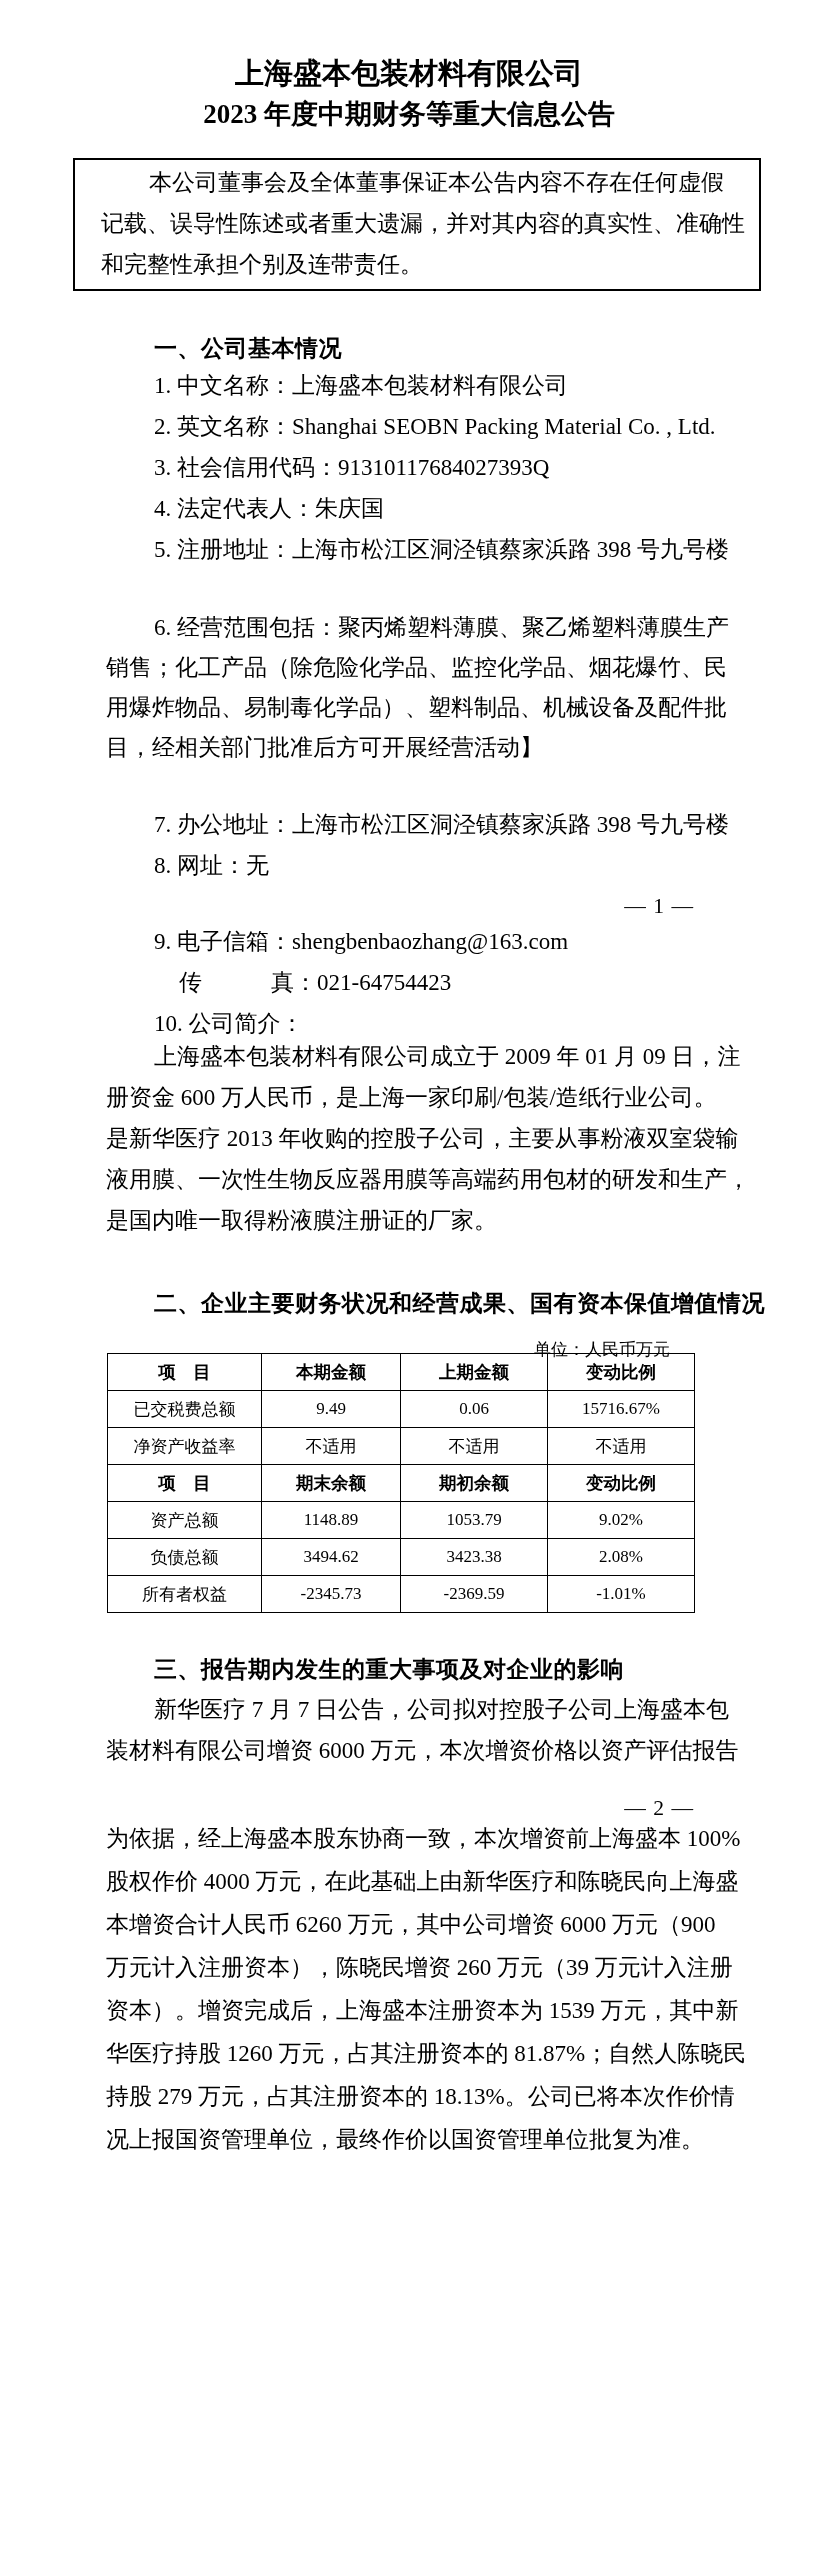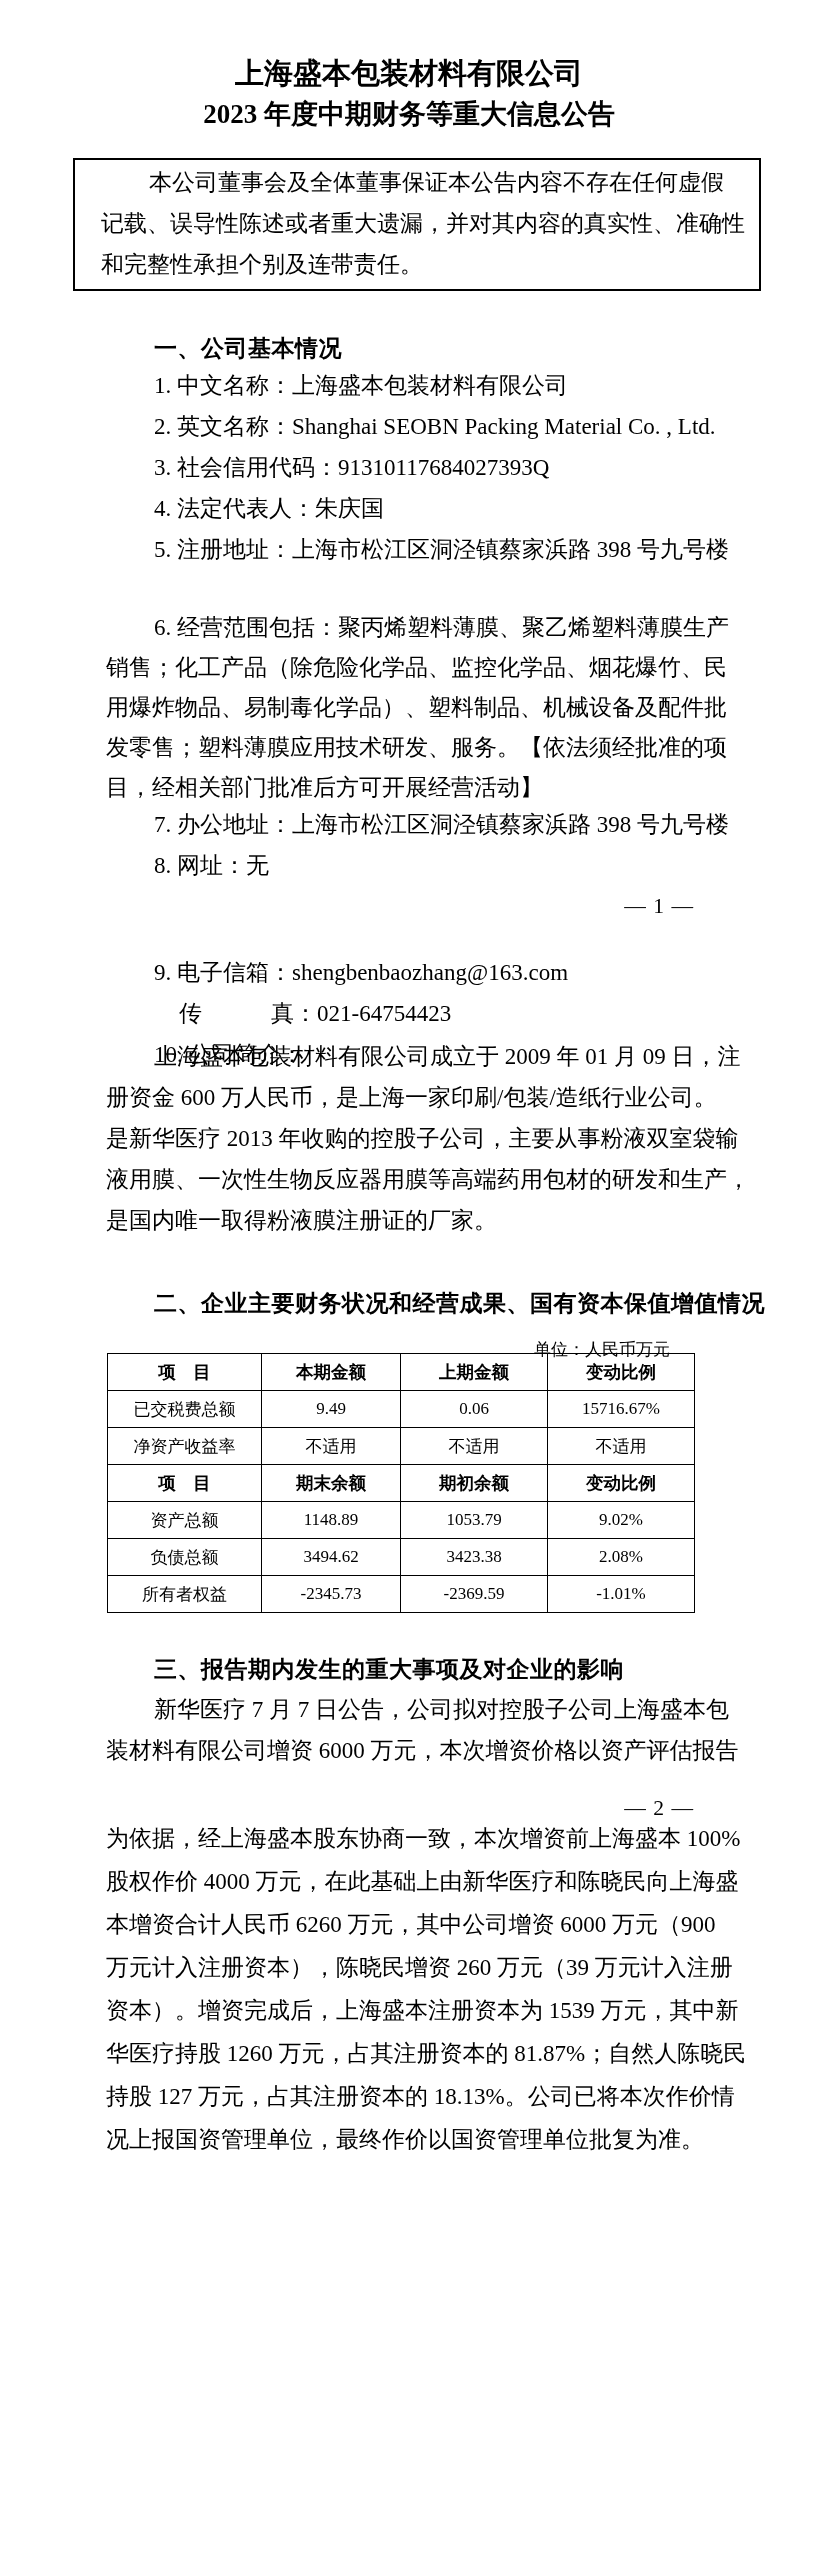--- a/index.html
+++ b/index.html
@@ -61,21 +61,21 @@
     overflow:hidden; white-space:nowrap;
   }
   #fintable tr.hrow td {
     font-family:"Liberation Sans","DejaVu Sans",sans-serif;
     font-weight:700; font-size:17.5px;
   }
   #sec1h { top:328px; }
   #itemsA { top:365px; }
   #scope { top:608px; }
   #itemsB { top:804px; }
-  #itemsC { top:952px; }
+  #itemsC { top:921px; }
   #profile { top:1036px; }
   #sec2h { top:1283px; }
   #sec3h { top:1649px; }
   #paraA { top:1689px; }
   #parab { top:1817px; }
 </style>
 </head>
 <body>
 
 <div class="page">
@@ -96,21 +96,20 @@
     <div class="line ind">2. 英文名称：Shanghai SEOBN Packing Material Co. , Ltd.</div>
     <div class="line ind">3. 社会信用代码：91310117684027393Q</div>
     <div class="line ind">4. 法定代表人：朱庆国</div>
     <div class="line ind">5. 注册地址：上海市松江区洞泾镇蔡家浜路 398 号九号楼</div>
   </div>
 
   <div class="blk" id="scope">
     <div class="line ind">6. 经营范围包括：聚丙烯塑料薄膜、聚乙烯塑料薄膜生产</div>
     <div class="line">销售；化工产品（除危险化学品、监控化学品、烟花爆竹、民</div>
     <div class="line">用爆炸物品、易制毒化学品）、塑料制品、机械设备及配件批</div>
-    <div class="line">发零售；塑料薄膜应用技术研发、服务。【依法须经批准的项</div>
     <div class="line">目，经相关部门批准后方可开展经营活动】</div>
   </div>
 
   <div class="blk" id="itemsB">
     <div class="line ind">7. 办公地址：上海市松江区洞泾镇蔡家浜路 398 号九号楼</div>
     <div class="line ind">8. 网址：无</div>
   </div>
 
   <div class="pg" id="pg1">— 1 —</div>
 
@@ -194,18 +193,18 @@
 
   <div class="pg" id="pg2">— 2 —</div>
 
   <div class="blk" id="parab">
     <div class="line">为依据，经上海盛本股东协商一致，本次增资前上海盛本 100%</div>
     <div class="line">股权作价 4000 万元，在此基础上由新华医疗和陈晓民向上海盛</div>
     <div class="line">本增资合计人民币 6260 万元，其中公司增资 6000 万元（900</div>
     <div class="line">万元计入注册资本），陈晓民增资 260 万元（39 万元计入注册</div>
     <div class="line">资本）。增资完成后，上海盛本注册资本为 1539 万元，其中新</div>
     <div class="line">华医疗持股 1260 万元，占其注册资本的 81.87%；自然人陈晓民</div>
-    <div class="line">持股 127 万元，占其注册资本的 18.13%。公司已将本次作价情</div>
+    <div class="line">持股 279 万元，占其注册资本的 18.13%。公司已将本次作价情</div>
     <div class="line">况上报国资管理单位，最终作价以国资管理单位批复为准。</div>
   </div>
 
 </div>
 
 
 </body></html>

